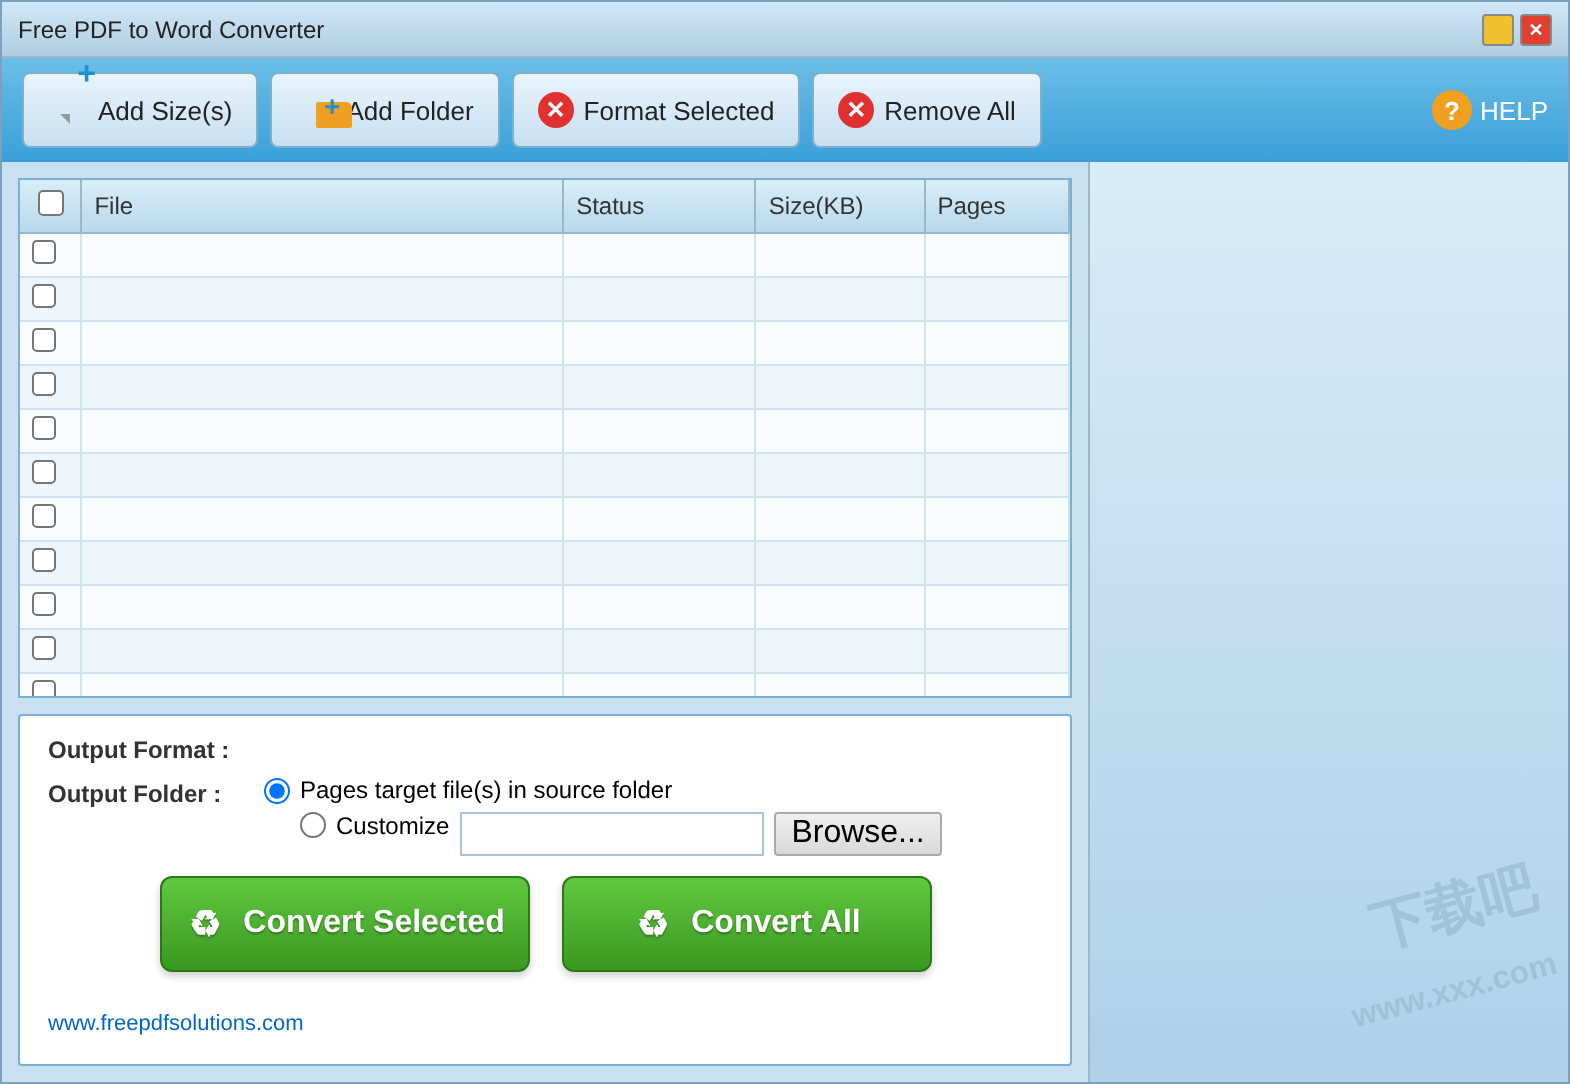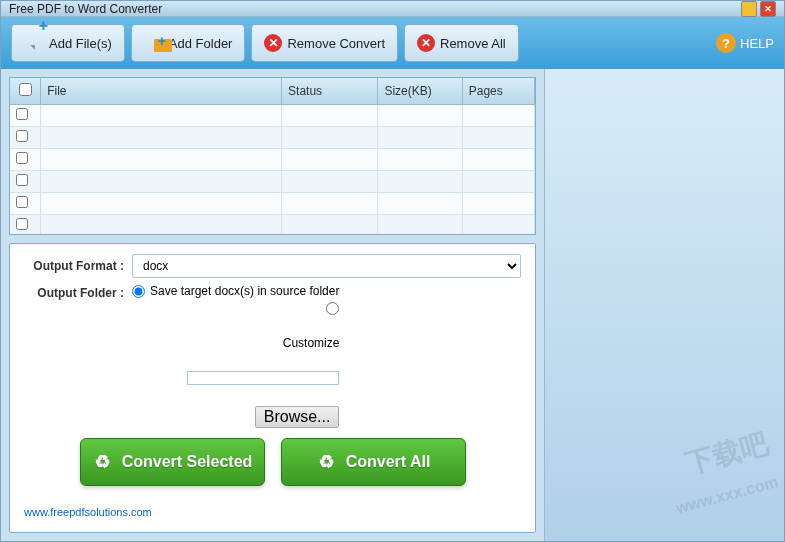--- a/index.html
+++ b/index.html
@@ -18,21 +18,21 @@
       width: 785px;
       height: 542px;
       background: #c8e0f0;
       border: 1px solid #7ba0c0;
       display: flex;
       flex-direction: column;
     }
 
     
     .title-bar {
-      height: 16px;
+      height: 28px;
       background: linear-gradient(to bottom, #d0e8f8, #b0cce0);
       display: flex;
       align-items: center;
       padding: 0 8px;
       border-bottom: 1px solid #9ab8cc;
       flex-shrink: 0;
     }
     .title-bar-text {
       font-size: 12px;
       color: #222;
@@ -189,21 +189,20 @@
     .option-row {
       display: flex;
       align-items: center;
       margin-bottom: 6px;
       gap: 8px;
     }
     .option-label {
       font-size: 12px;
       color: #333;
       width: 100px;
-      text-align: right;
       font-weight: bold;
     }
     .format-select {
       flex: 1;
       height: 24px;
       border: 1px solid #aac4d8;
       border-radius: 2px;
       padding: 0 6px;
       font-size: 12px;
       background: white;
@@ -215,24 +214,23 @@
       gap: 4px;
     }
     .radio-row {
       display: flex;
       align-items: center;
       gap: 5px;
       font-size: 12px;
     }
     .browse-row {
       display: flex;
-      align-items: flex-end;
-      gap: 21px;
+      align-items: flex-start;
+      gap: 5px;
       padding-left: 18px;
-      flex-direction: column;
     }
     .browse-input {
       flex: 1;
       height: 22px;
       border: 1px solid #aac4d8;
       font-size: 11px;
       padding: 0 4px;
     }
     .browse-btn {
       height: 22px;
@@ -349,36 +347,36 @@
       <div class="tb-btn close">✕</div>
     </div>
   </div>
 
   <div class="toolbar">
     <button class="tool-btn btn-add-file">
       <span style="position:relative; display:inline-block; width:20px; height:18px;">
         <span class="file-doc-icon"></span>
         <span class="add-plus" style="position:absolute; top:-6px; right:-4px;">+</span>
       </span>
-      <span>Add File(s)</span>
+      <span>Add Size(s)</span>
     </button>
 
     <button class="tool-btn">
       <span style="position:relative; display:inline-block; width:20px; height:18px;">
         <span style="display:inline-block; width:18px; height:13px; background:#f0a020; border-radius:1px 3px 1px 1px; position:absolute; bottom:0;"></span>
         <span style="position:absolute; top:0; right:-2px; color:#2090d0; font-size:14px; font-weight:bold; line-height:1;">+</span>
       </span>
       <span>Add Folder</span>
     </button>
 
     <button class="tool-btn">
       <span class="btn-remove" style="display:flex; align-items:center;">
         <span class="icon-x">✕</span>
       </span>
-      <span>Remove Convert</span>
+      <span>Format Selected</span>
     </button>
 
     <button class="tool-btn">
       <span class="btn-remove" style="display:flex; align-items:center;">
         <span class="icon-x">✕</span>
       </span>
       <span>Remove All</span>
     </button>
 
     <div style="flex:1;"></div>
@@ -486,33 +484,27 @@
                 <td></td>
               </tr>
 
           </tbody>
         </table>
       </div>
 
       <div class="options-panel">
         <div class="option-row">
           <span class="option-label">Output Format :</span>
-          <select class="format-select">
-            <option>docx</option>
-            <option>doc</option>
-            <option>rtf</option>
-            <option>txt</option>
-          </select>
         </div>
         <div class="option-row" style="align-items:flex-start;">
           <span class="option-label" style="padding-top:2px;">Output Folder :</span>
           <div class="radio-group">
             <div class="radio-row">
               <input type="radio" name="outputFolder" checked="" style="">
-              <span>Save target docx(s) in source folder</span>
+              <span>Pages target file(s) in source folder</span>
             </div>
             <div class="radio-row browse-row">
               <input type="radio" name="outputFolder" style="">
               <span>Customize</span>
               <input class="browse-input" type="text" style="">
               <button class="browse-btn">Browse...</button>
             </div>
           </div>
         </div>
 

